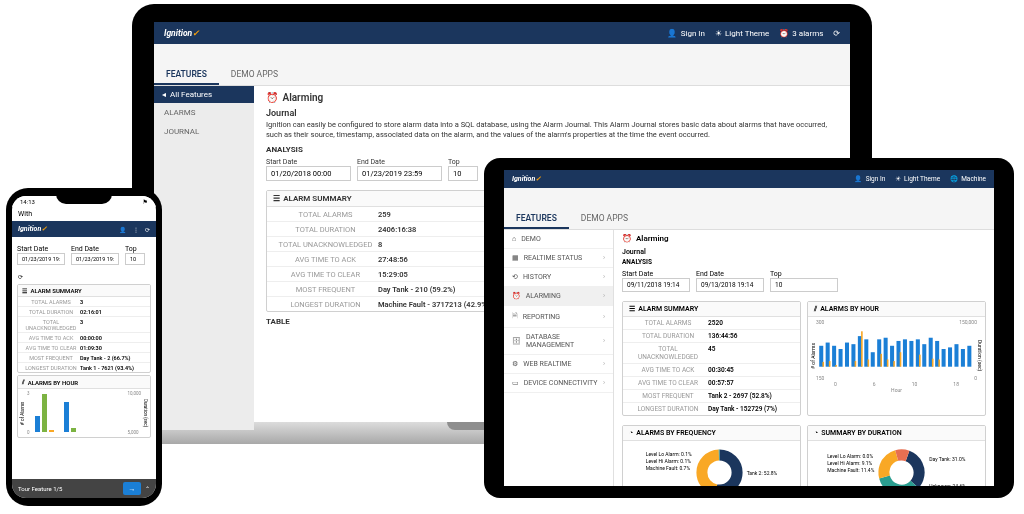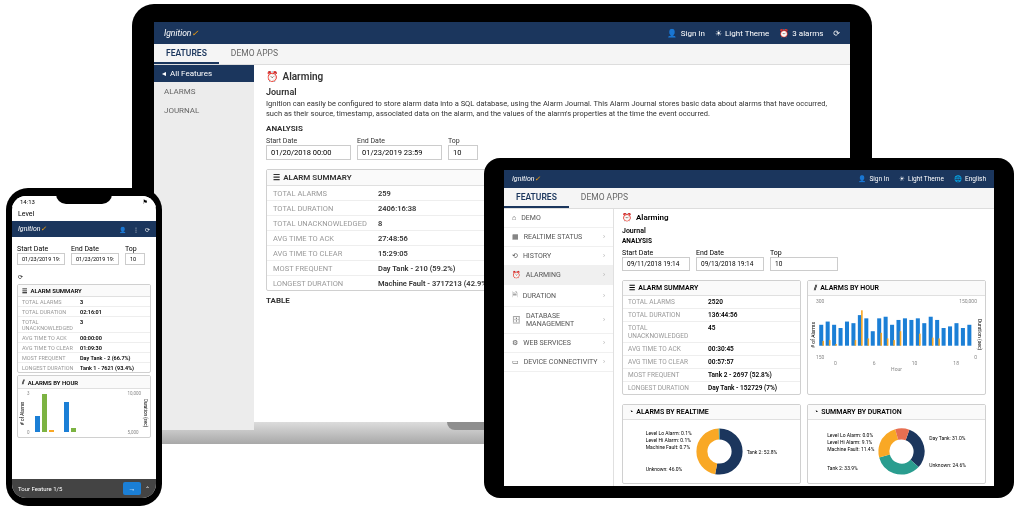--- a/index.html
+++ b/index.html
@@ -6,27 +6,27 @@
 body { background: #fff; width: 1024px; height: 514px; position: relative; overflow: hidden; }
 
 
 .laptop { position: absolute; left: 132px; top: 4px; width: 740px; height: 480px; }
 .laptop-bezel { width: 100%; height: 440px; background: #000; border-radius: 22px 22px 4px 4px; padding: 18px 22px 14px; }
 .laptop-screen { width: 100%; height: 100%; background: #fff; overflow: hidden; font-size: 8.5px; }
 .laptop-base { width: 800px; height: 22px; margin-left: -30px; background: linear-gradient(#dcdcdc,#a8a8a8); border-radius: 0 0 26px 26px; }
 .laptop-notch { width: 110px; height: 8px; background: #8e8e8e; margin: -22px auto 0; border-radius: 0 0 10px 10px; }
 
 .header-bar { background: #1b365d; color: #fff; display: flex; align-items: center; padding: 5px 10px; height: 22px; }
-.logo { font-style: italic; font-weight: 400; }
+.logo { font-style: italic; font-weight: 700; }
 .logo .accent { color: #f59e0b; }
 .header-right { margin-left: auto; display: flex; gap: 10px; align-items: center; }
 .header-right span { font-size: 8px; display: flex; align-items: center; gap: 3px; }
 
 .tabs { display: flex; background: #f5f5f5; border-bottom: 1px solid #ddd; }
-.tab { padding: 4px 12px; font-size: 8.5px; color: #666; cursor: pointer; }
+.tab { padding: 4px 12px; font-size: 8.5px; color: #666; cursor: pointer; margin-top: 21px; }
 .tab.active { border-bottom: 2px solid #1b365d; color: #1b365d; font-weight: 600; }
 
 .laptop-body { display: flex; height: calc(100% - 40px); }
 .sidebar { width: 100px; background: #ececec; }
 .sidebar-h { background: #1b365d; color: #fff; padding: 4px 8px; font-size: 8px; display: flex; align-items: center; gap: 4px; }
 .sidebar-item { padding: 5px 10px; font-size: 8px; color: #666; cursor: pointer; }
 
 .content { flex: 1; padding: 6px 12px; overflow: hidden; color: #333; }
 .page-title { display: flex; align-items: center; gap: 4px; font-size: 10px; font-weight: 600; margin-bottom: 5px; }
 .subtitle { font-size: 9px; font-weight: 600; margin: 4px 0 2px; }
@@ -35,21 +35,21 @@
 
 .date-row { display: flex; gap: 6px; margin: 4px 0; }
 .date-col { display: flex; flex-direction: column; font-size: 7px; }
 .date-col input { font-size: 7.5px; padding: 2px 4px; border: 1px solid #ccc; width: 85px; }
 .date-col.top input { width: 30px; }
 
 .panel { border: 1px solid #d0d0d0; border-radius: 2px; margin-top: 5px; }
 .panel-h { background: #fafafa; padding: 3px 6px; font-size: 8px; font-weight: 600; display: flex; align-items: center; gap: 3px; border-bottom: 1px solid #e0e0e0; }
 .kv-row { display: flex; padding: 2.5px 6px; font-size: 7.5px; border-bottom: 1px solid #eee; }
 .kv-row:last-child { border-bottom: none; }
-.kv-row .k { width: 105px; color: #999; }
+.kv-row .k { width: 105px; color: #999; text-align: center; }
 .kv-row .v { font-weight: 600; }
 
 .pie-wrap { display: flex; align-items: center; gap: 10px; padding: 6px; }
 .pie-labels { font-size: 6.5px; line-height: 1.5; }
 .pie-labels.right { text-align: left; }
 
 .two-col { display: flex; gap: 8px; }
 .two-col > div { flex: 1; }
 
 
@@ -219,21 +219,21 @@
     </div>
 </div>
 
 <div class="tablet">
   <div class="tablet-screen">
     <div class="header-bar">
       <span class="logo"><span>Ignition</span><span class="accent">✓</span></span>
       <div class="header-right">
         <span>👤 <span>Sign In</span></span>
         <span>☀ <span>Light Theme</span></span>
-        <span>🌐 <span>English</span></span>
+        <span>🌐 <span>Machine</span></span>
       </div>
     </div>
     <div class="tabs">
       <div class="tab active">FEATURES</div>
       <div class="tab">DEMO APPS</div>
     </div>
     <div class="tablet-body">
       <div class="tablet-sidebar">
         <div class="tablet-nav-item">
             <span>⌂</span>
@@ -249,31 +249,31 @@
             <span>HISTORY</span>
             <span class="chev">›</span>
           </div>
         <div class="tablet-nav-item sel">
             <span>⏰</span>
             <span>ALARMING</span>
             <span class="chev">›</span>
           </div>
         <div class="tablet-nav-item">
             <span>🗎</span>
-            <span>DURATION</span>
+            <span>REPORTING</span>
             <span class="chev">›</span>
           </div>
         <div class="tablet-nav-item">
             <span>🗄</span>
             <span>DATABASE MANAGEMENT</span>
             <span class="chev">›</span>
           </div>
         <div class="tablet-nav-item">
             <span>⚙</span>
-            <span>WEB SERVICES</span>
+            <span>WEB REALTIME</span>
             <span class="chev">›</span>
           </div>
         <div class="tablet-nav-item">
             <span>▭</span>
             <span>DEVICE CONNECTIVITY</span>
             <span class="chev">›</span>
           </div>
       </div>
       <div class="tablet-content">
         <div class="page-title" style="font-size:8px">
@@ -399,21 +399,21 @@
                 <div class="mini-axis">Hour</div>
               </div>
               <div style="font-size:5px;writing-mode:vertical-rl">Duration (sec)</div>
             </div>
           </div>
         </div>
         <div class="two-col-t">
           <div class="panel">
             <div class="panel-h">
                 <span>◔</span>
-                <span>ALARMS BY REALTIME</span>
+                <span>ALARMS BY FREQUENCY</span>
               </div>
             <div class="pie-sm">
               <div style="font-size:5px;line-height:1.4">
                 <div>Level Lo Alarm: 0.1%</div>
                 <div>Level Hi Alarm: 0.1%</div>
                 <div>Machine Fault: 0.7%</div>
                 <div style="margin-top:15px">Unknown: 46.0%</div>
               </div>
               <svg width="55" height="55" viewBox="0 0 100 100">
                 <circle cx="50" cy="50" r="32" fill="none" stroke="#1b365d" stroke-width="20" stroke-dasharray="106.1 95" transform="rotate(-90 50 50)"></circle>
@@ -455,21 +455,21 @@
   </div>
 </div>
 
 <div class="phone">
   <div class="phone-notch"></div>
   <div class="phone-screen">
     <div class="phone-status">
       <span>14:13</span>
       <span>⚑</span>
     </div>
-    <div class="back-bar">Level</div>
+    <div class="back-bar">With</div>
     <div class="phone-header">
       <span class="logo" style="font-size:7px"><span>Ignition</span><span class="accent">✓</span></span>
       <div class="ph-icons">
         <span>👤</span>
         <span>⋮</span>
         <span>⟳</span>
       </div>
     </div>
     <div class="phone-content">
       <div class="date-row" style="padding:2px 3px">

